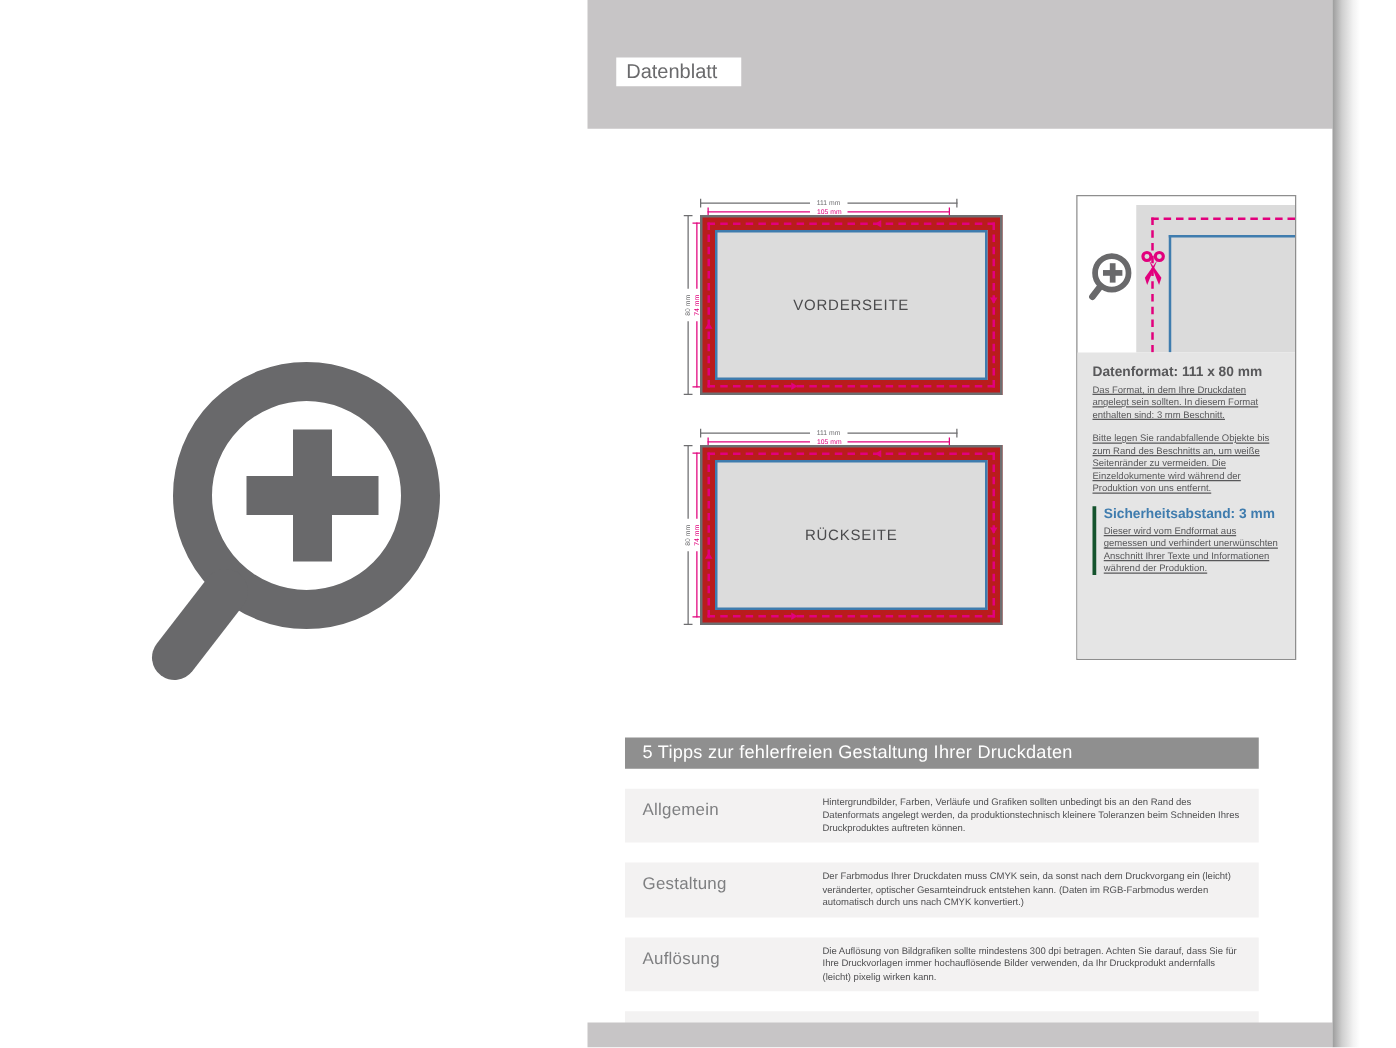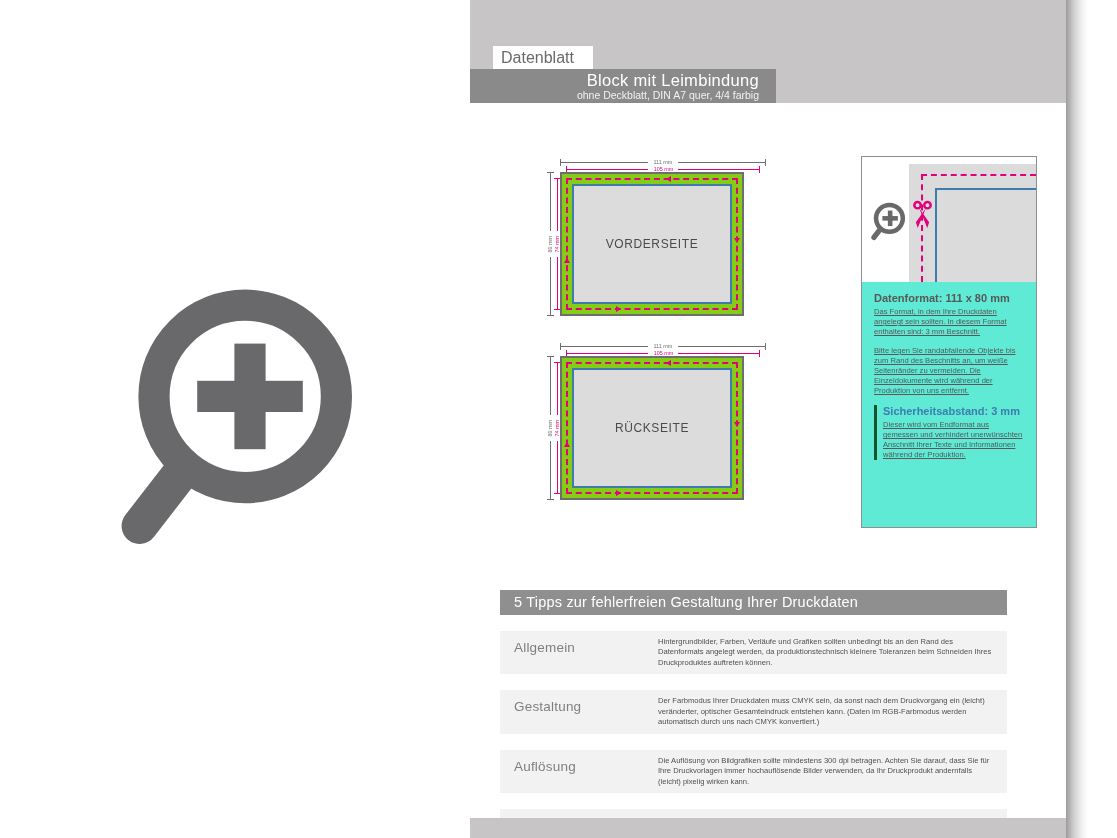--- a/index.html
+++ b/index.html
@@ -48,22 +48,22 @@
   .dim-v::before { top:0; } .dim-v::after { bottom:0; }
   .dim-label { font-size:8px; line-height:1; background:#fff; padding:0 1px; white-space:nowrap; }
   .dim-h .dim-label { transform:scale(.68); }
   .dim-v .dim-label { writing-mode:vertical-rl; transform:rotate(180deg) scale(.68); padding:1px 0; }
 
   .dim-h.outer { left:13px; top:0;   width:206px; }
   .dim-h.inner { left:19px; top:7px; width:194px; }
   .dim-v.outer { left:0;   top:13px; height:144px; }
   .dim-v.inner { left:7px; top:19px; height:132px; }
 
-  .sheet { position:absolute; left:13px; top:13px; width:184px; height:144px;
-    background:#84cc16; border:2px solid #6e6e70; }
+  .sheet { position:absolute; left:13px; top:13px; width:242px; height:144px;
+    background:#b91c1c; border:2px solid #6e6e70; }
   .cutline  { position:absolute; inset:4px;  border:2px dashed #e2007d; }
   .safeline { position:absolute; inset:10px; border:2px solid #3f7cae; background:#dcdcdc;
     display:flex; align-items:center; justify-content:center; }
   .sheet-label { font-size:12px; letter-spacing:.6px; color:#4b4b4d; }
 
   .marker { position:absolute; width:0; height:0; }
   .m-top    { top:2px;   left:58%;  border-top:3px solid transparent; border-bottom:3px solid transparent; border-right:5px solid #e2007d; }
   .m-right  { right:2px; top:46%;   border-left:3px solid transparent; border-right:3px solid transparent; border-top:5px solid #e2007d; }
   .m-bottom { bottom:2px;left:30%;  border-top:3px solid transparent; border-bottom:3px solid transparent; border-left:5px solid #e2007d; }
   .m-left   { left:2px;  top:60%;   border-left:3px solid transparent; border-right:3px solid transparent; border-bottom:5px solid #e2007d; }
@@ -72,21 +72,21 @@
   .info-panel { position:absolute; left:391px; top:156px; width:176px; height:372px;
     background:#fff; border:1px solid #8e8e8e; }
   .detail { position:absolute; left:47px; top:7px; right:0; height:118px; background:#dbdbdb; overflow:hidden; }
   .d-cut-v  { position:absolute; left:12px; top:10px; bottom:0; width:0; border-left:2px dashed #e2007d; }
   .d-cut-h  { position:absolute; top:10px; left:12px; right:0; height:0; border-top:2px dashed #e2007d; }
   .d-safe-v { position:absolute; left:26px; top:24px; bottom:0; width:0; border-left:2px solid #3f7cae; }
   .d-safe-h { position:absolute; top:24px; left:26px; right:0; height:0; border-top:2px solid #3f7cae; }
   .scissors { position:absolute; left:3px; top:36px; }
   .small-zoom { position:absolute; left:7px; top:45px; width:37px; height:39px; color:#69696b; }
 
-  .info-text { position:absolute; left:0; right:0; top:125px; bottom:0; background:#5eead4;
+  .info-text { position:absolute; left:0; right:0; top:125px; bottom:0; background:#e5e5e5;
     padding:10px 10px 0 12px; }
   .info-text h3 { margin:0 0 2px 0; font-size:11px; line-height:13px; }
   .info-text p  { margin:0 0 9px 0; font-size:7.6px; line-height:1.32; color:#58585a;text-decoration:underline; }
   .h-dark { color:#58585a; }
   .sec-end  { border-left:2px dashed #e2007d; padding-left:7px; margin:13px 0 0 0; }
   .sec-end h3 { color:#e2007d; }
   .sec-safe { border-left:3px solid #14532d; padding-left:6px; margin:6px 0 0 0; }
   .sec-safe h3 { color:#3f7cae; }
 
   
@@ -105,24 +105,20 @@
     <line x1="31" y1="78" x2="14" y2="100" stroke="currentColor" stroke-width="15" stroke-linecap="round"></line>
     <rect x="38" y="39.5" width="44" height="13" fill="currentColor"></rect>
     <rect x="53.5" y="24" width="13" height="44" fill="currentColor"></rect>
   </svg>
 </div>
 
 <div class="page">
 
   <div class="top-strip"></div>
   <div class="tab">Datenblatt</div>
-  <div class="title-bar">
-    <div class="title">Block mit Leimbindung</div>
-    <div class="subtitle">ohne Deckblatt, DIN A7 quer, 4/4 farbig</div>
-  </div>
 
   <div class="diagram d1">
     <div class="dim dim-h dim-dark outer">
       <i class="dl"></i>
         <span class="dim-label">111 mm</span>
         <i class="dl"></i>
     </div>
     <div class="dim dim-h dim-magenta inner">
       <i class="dl"></i>
         <span class="dim-label">105 mm</span>

